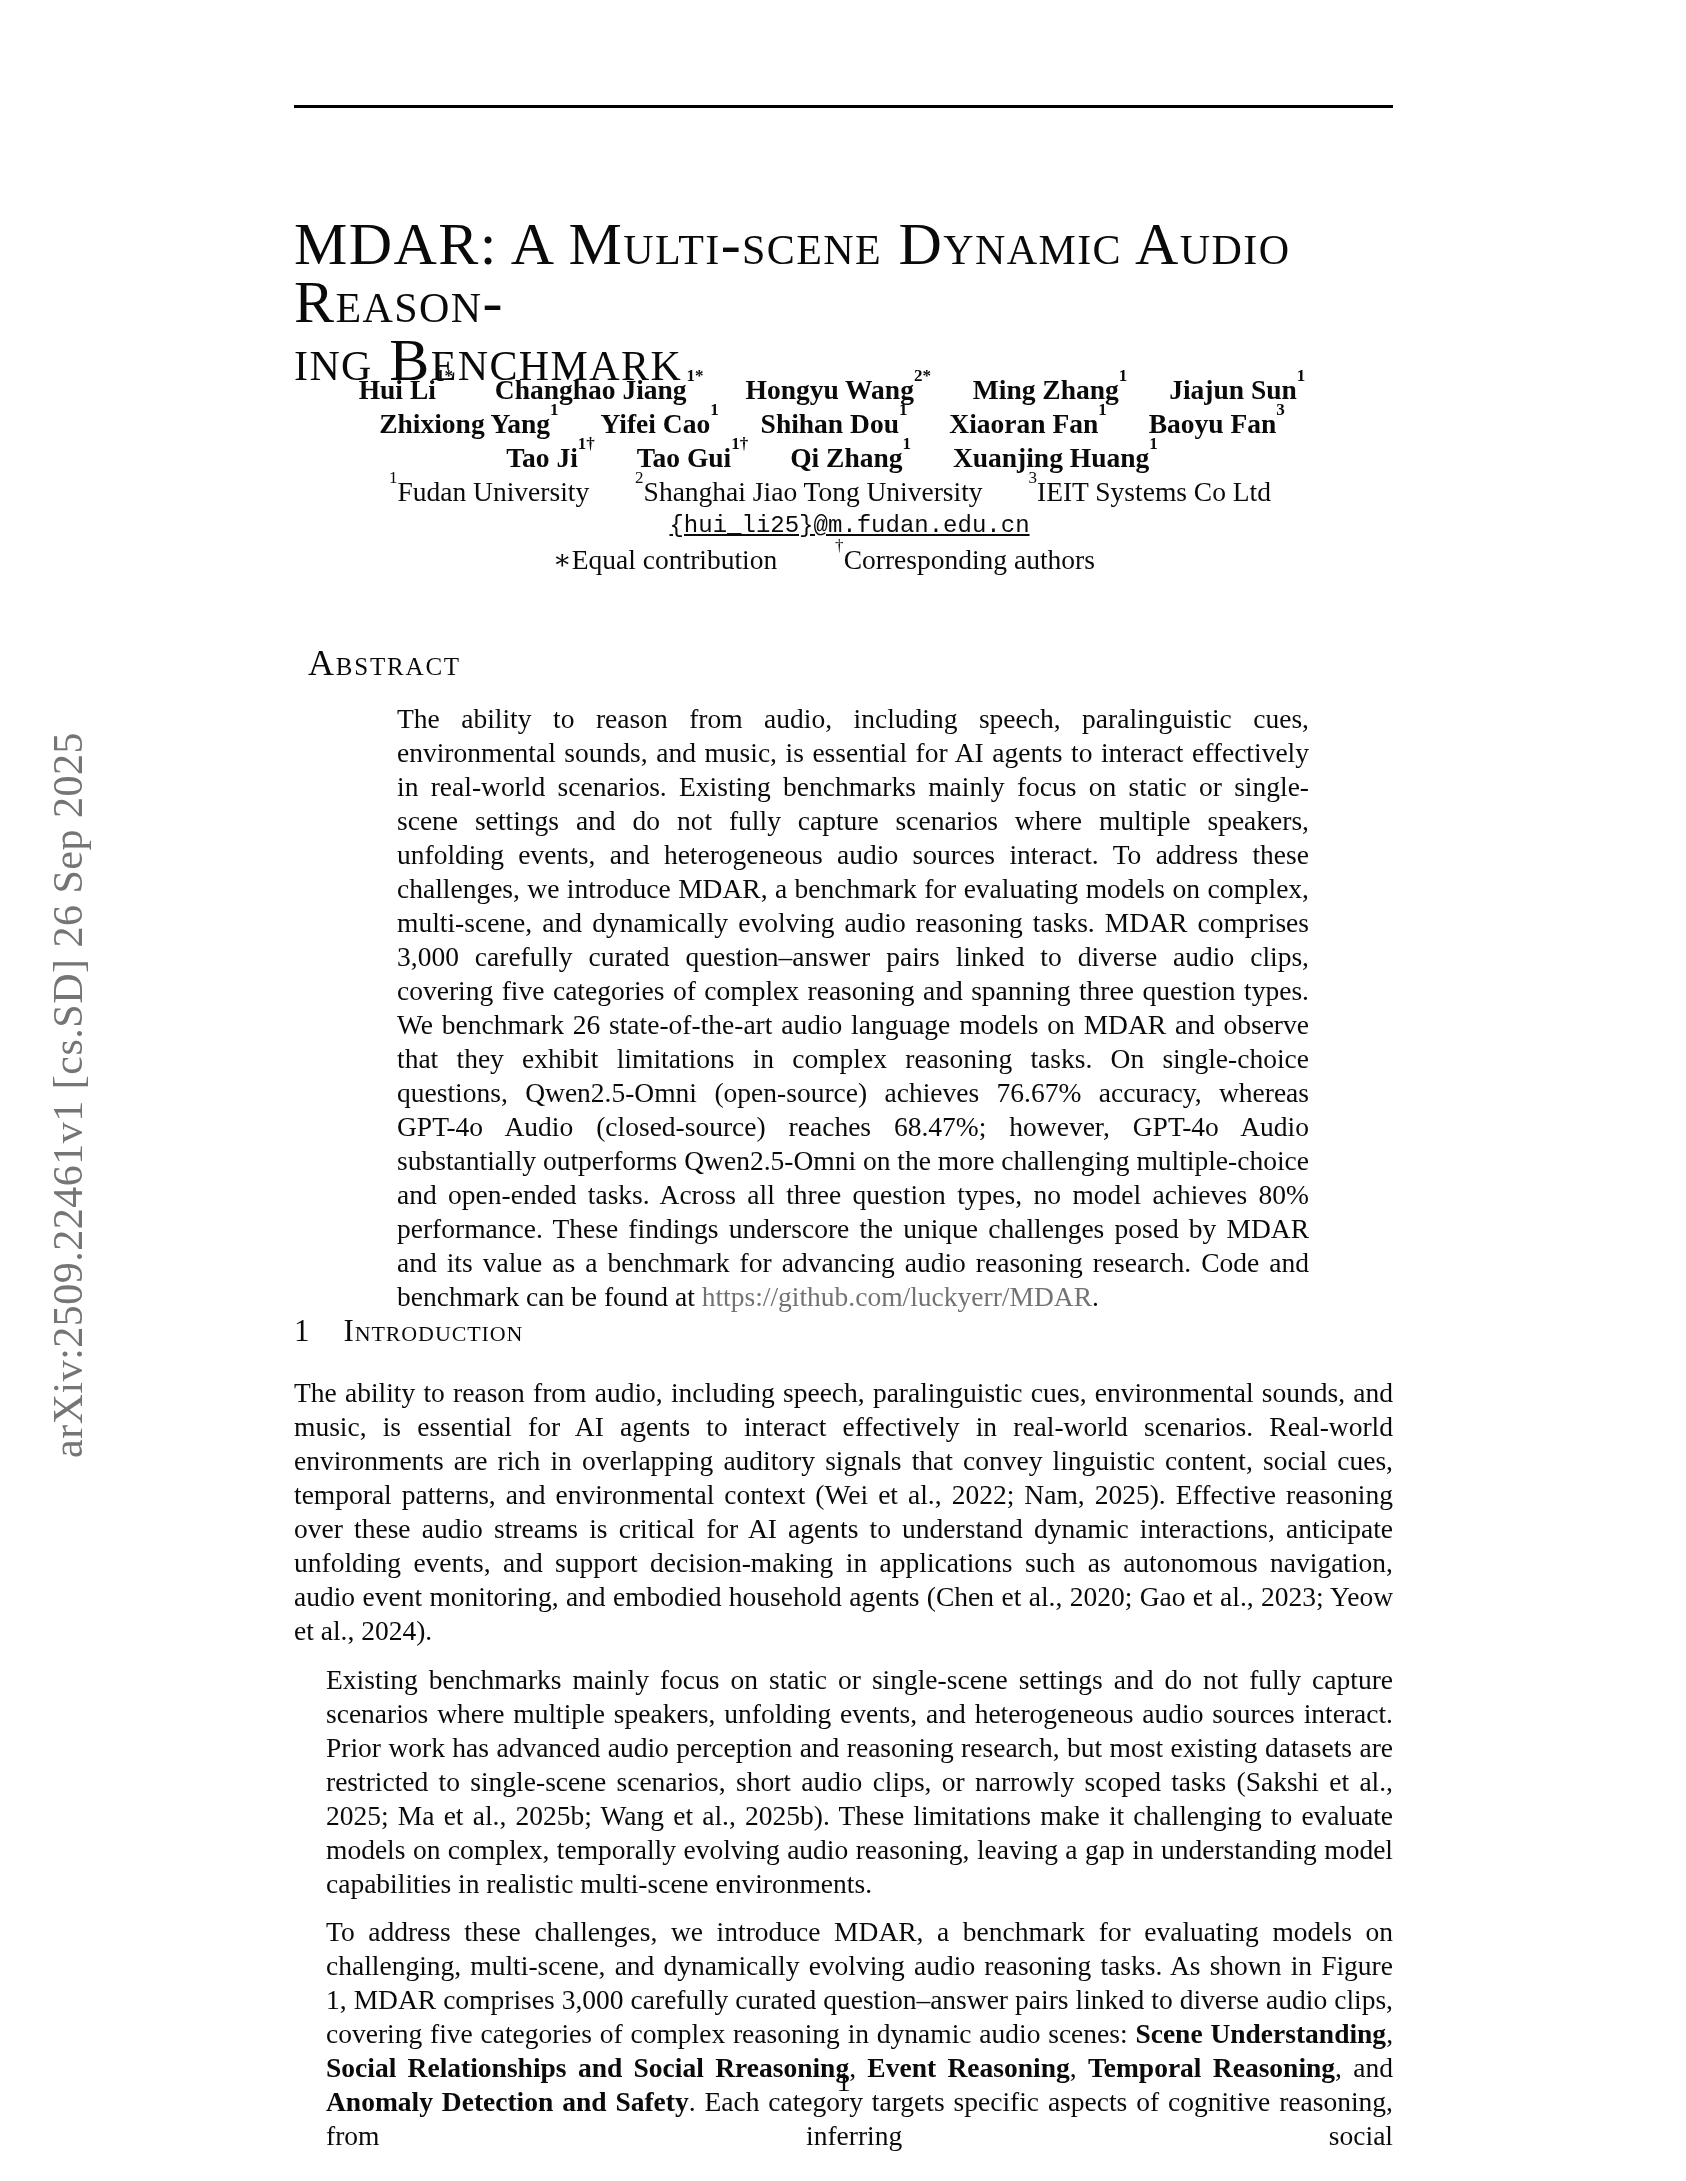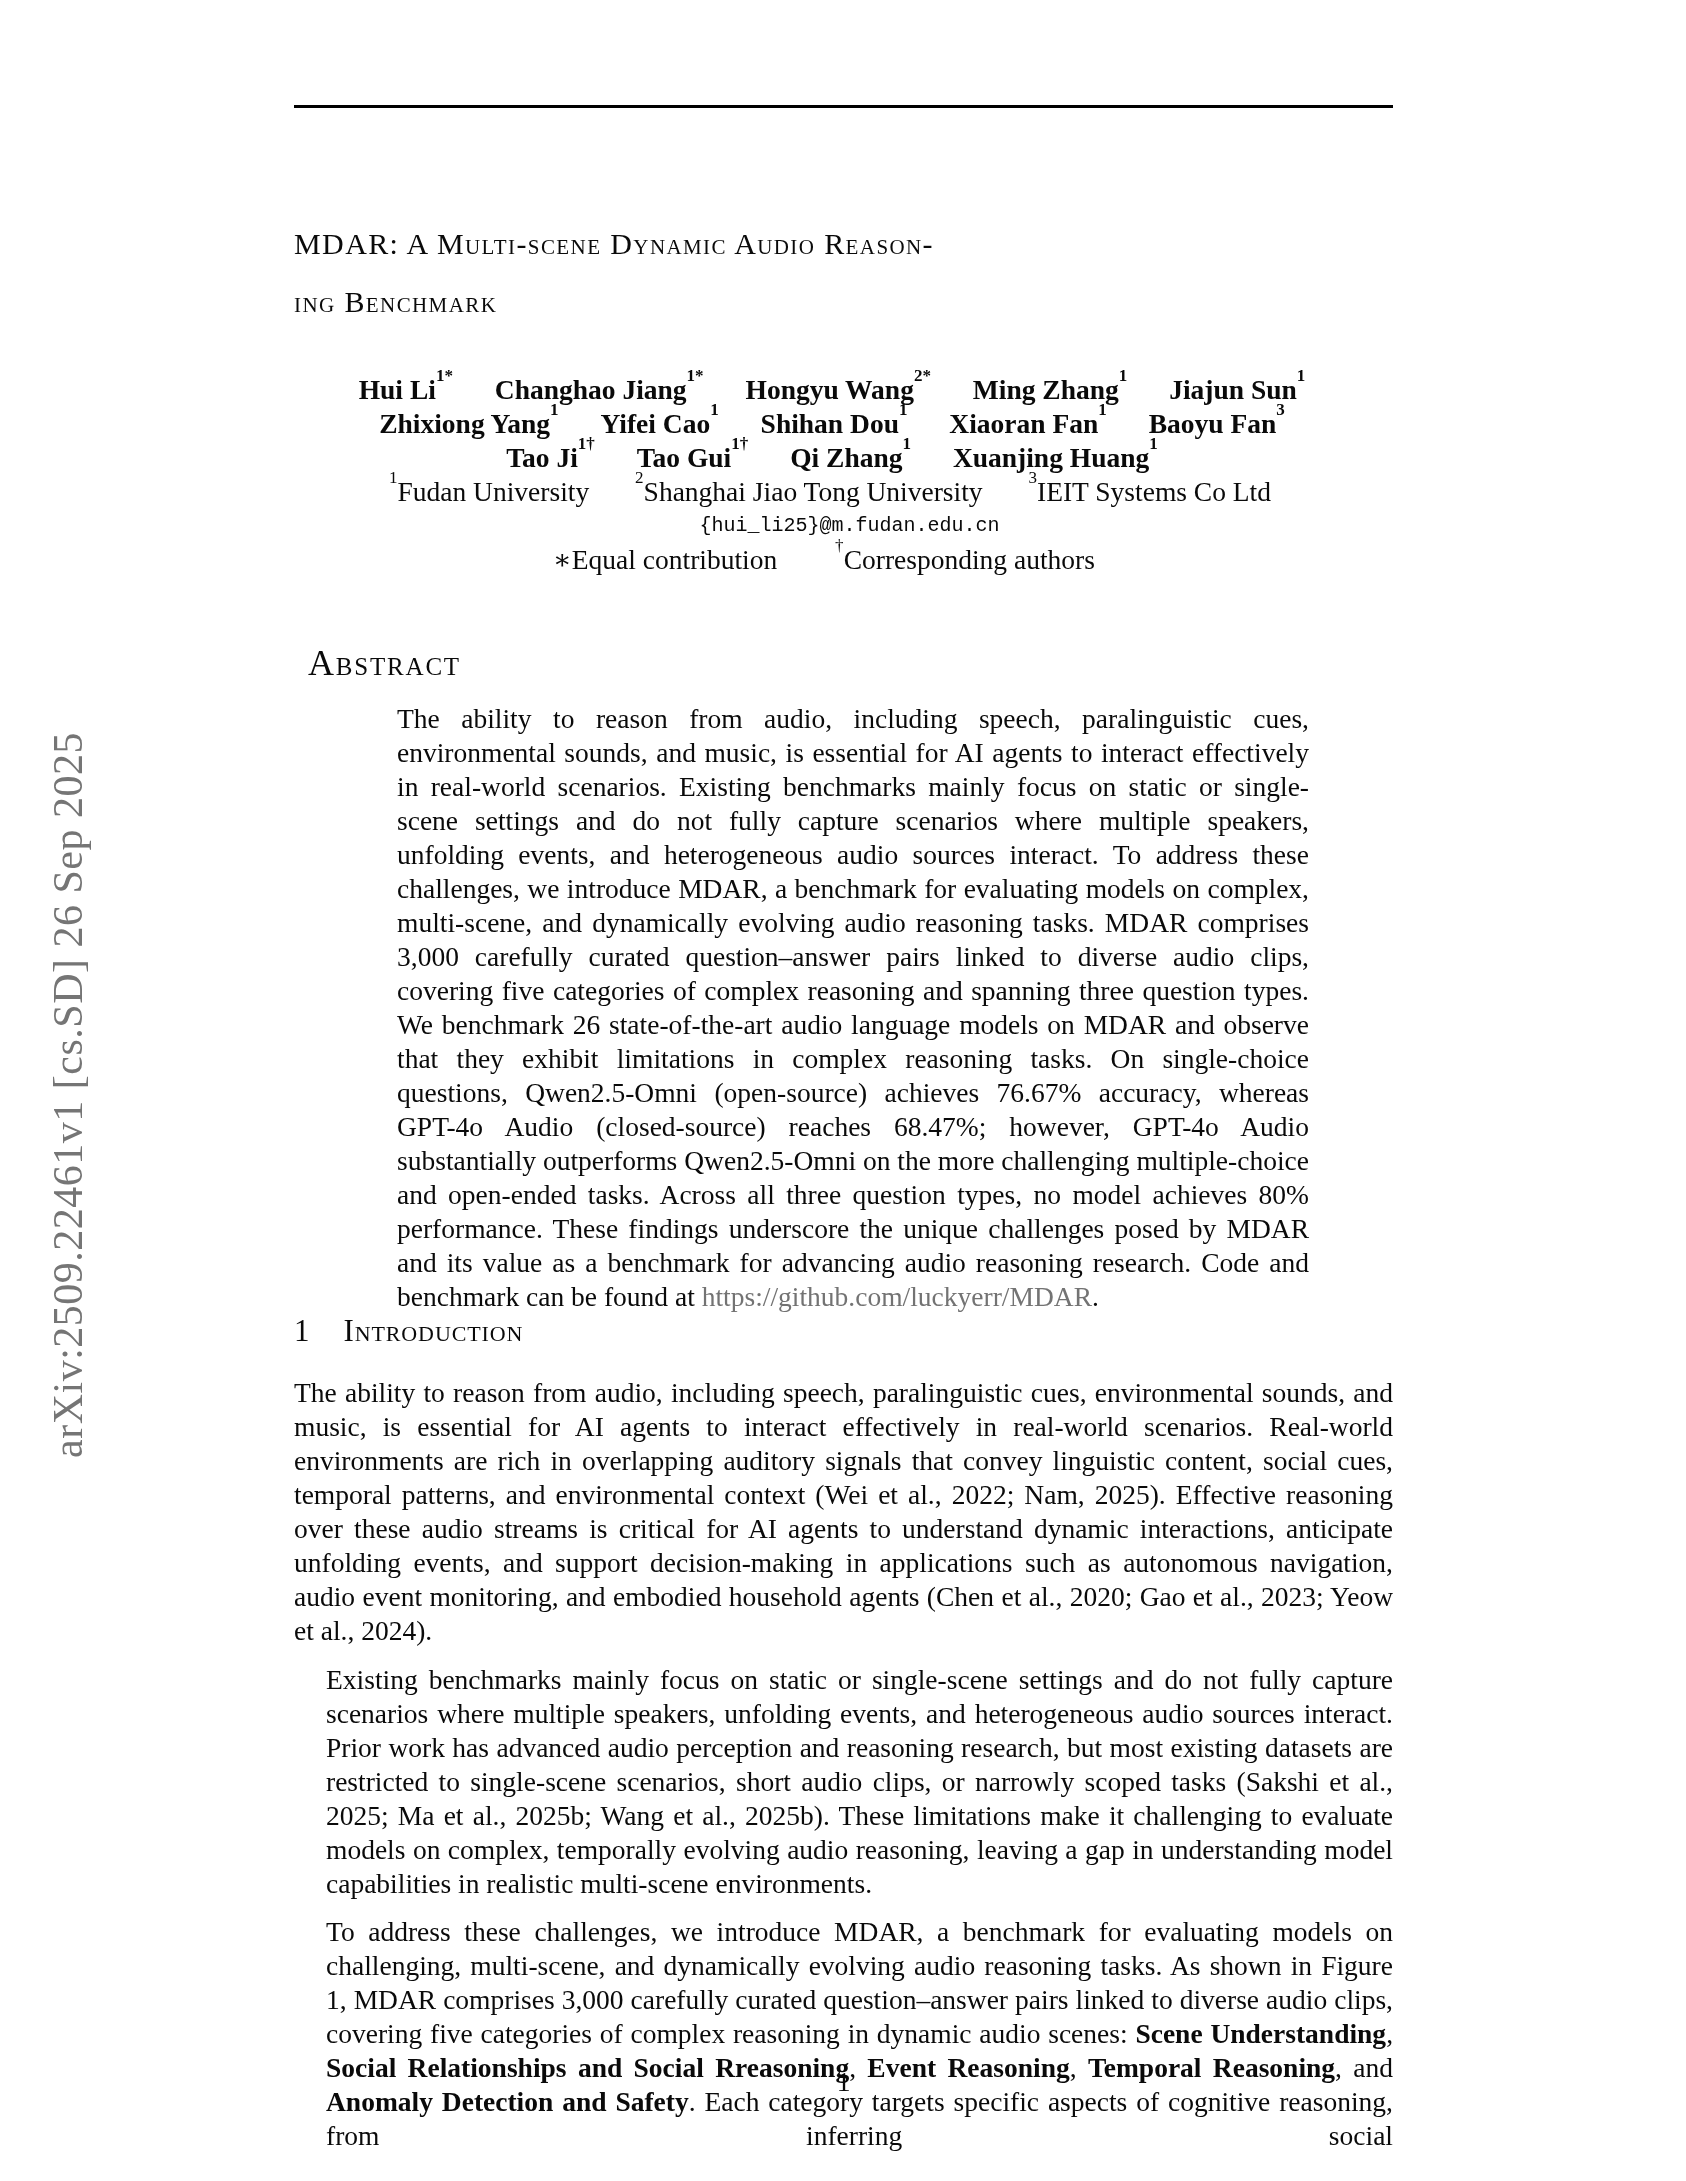--- a/index.html
+++ b/index.html
@@ -24,21 +24,21 @@
     letter-spacing: 0.5px;
   }
 
   .toprule {
     position: absolute; left: 294px; top: 105px;
     width: 1099px; height: 2.8px; background: #000;
   }
 
   .paper-title {
     position: absolute; left: 294px; top: 215px; width: 1157px;
-    font-size: 30px; line-height: 58px;
+    font-size: 60px; line-height: 58px;
     font-variant: small-caps;
     letter-spacing: 1.4px;
     font-weight: normal;
     color: #0a0a0a;
   }
 
   .author-block {
     position: absolute; left: 294px; top: 373px; width: 1111px;
     font-size: 27.5px; line-height: 34px; text-align: center;
   }
@@ -46,22 +46,23 @@
   .author { font-weight: bold; margin-right: 35px; }
   sup {
     font-size: 0.62em;
     position: relative; top: -0.48em;
     line-height: 0;
   }
   .affil-row { white-space: nowrap; }
   .affil { margin-right: 39px; }
   .email-row {
     font-family: "Liberation Mono", "DejaVu Sans Mono", monospace;
-    font-size: 20px;
+    font-size: 24px;
     letter-spacing: 0px;
+    text-decoration: underline;
   }
   .notes-row { white-space: nowrap; }
   .note { margin-right: 51px; }
 
   .abstract-heading {
     position: absolute; left: 308px; top: 642px; width: 1099px;
     font-size: 36px;
     font-variant: small-caps;
     letter-spacing: 1.8px;
   }

